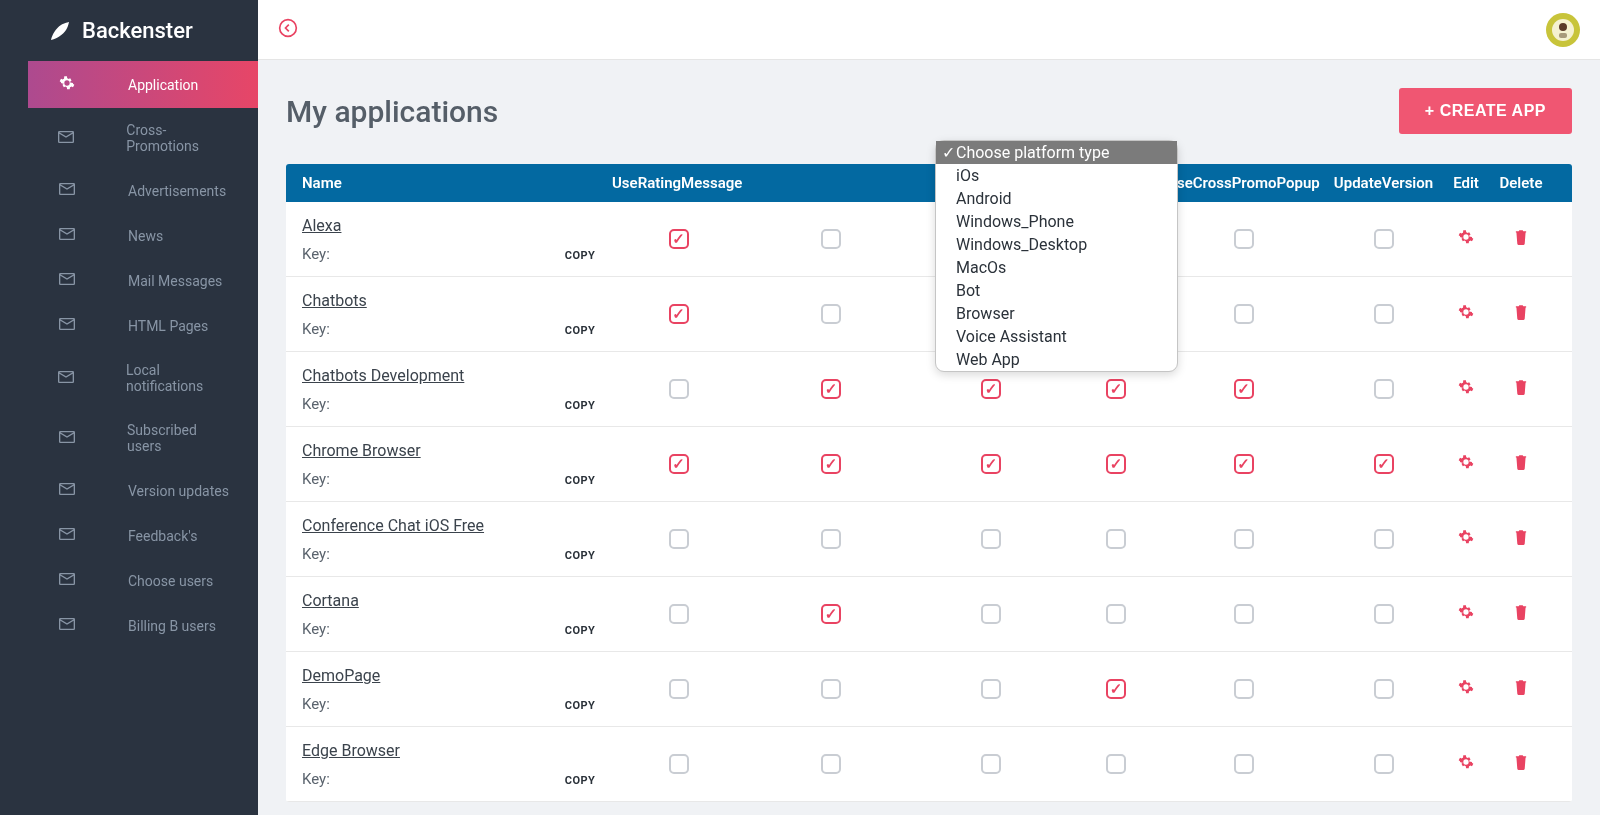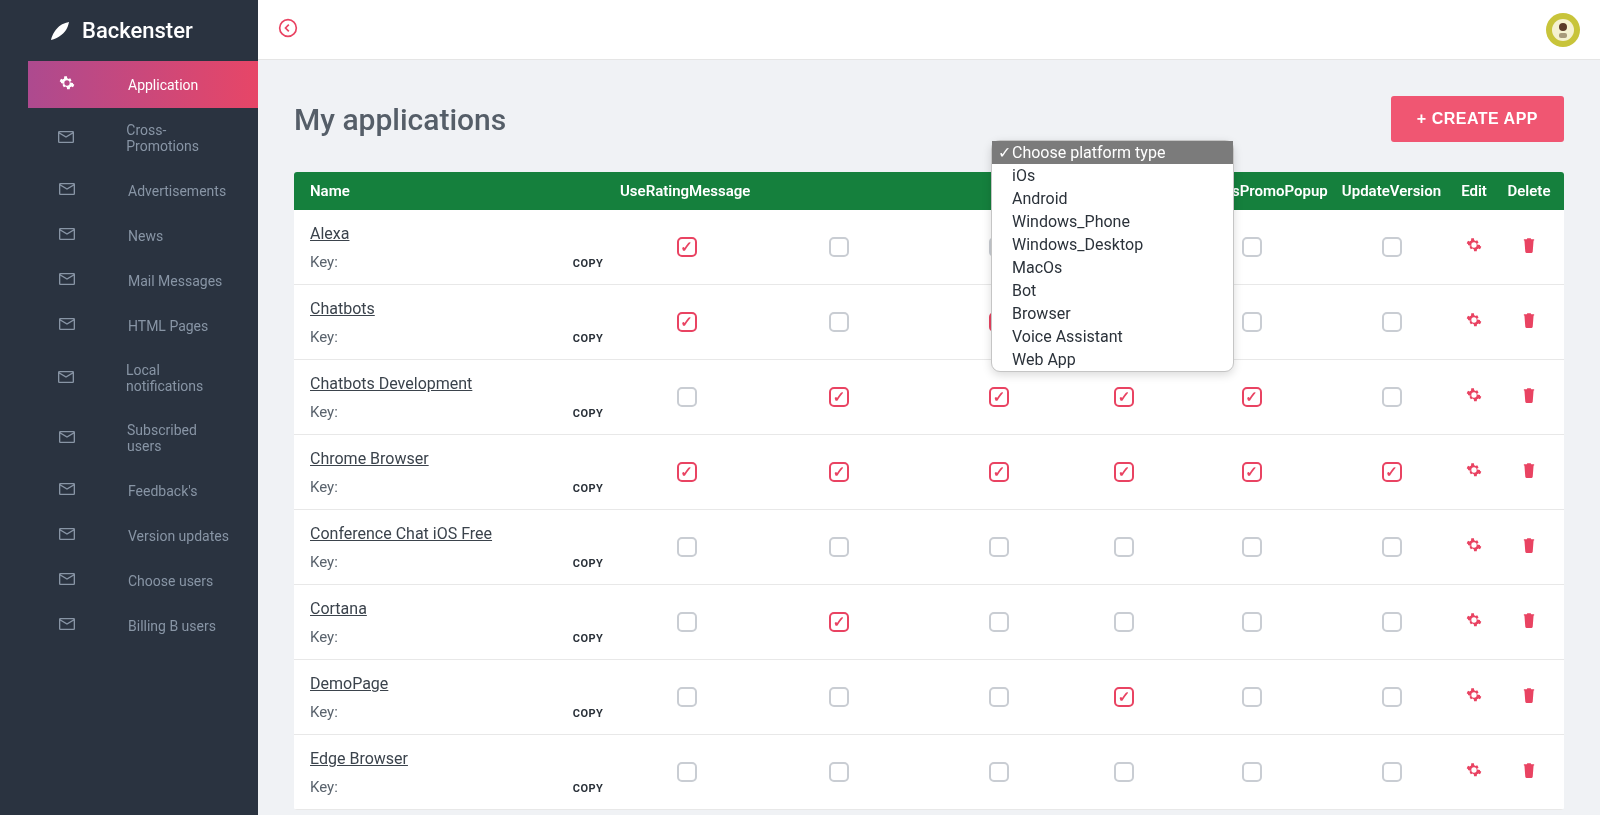--- a/index.html
+++ b/index.html
@@ -9,47 +9,47 @@
 .logo { display: flex; align-items: center; padding: 18px 20px; font-size: 22px; font-weight: 500; }
 .logo svg { margin-right: 10px; }
 .nav-item { display: flex; align-items: center; padding: 14px 28px; color: #8895a5; font-size: 14px; cursor: pointer; gap: 38px; }
 .nav-item.active { background: linear-gradient(90deg, #ad4a8f, #e74667); color: #fff; }
 .nav-item .icon { width: 22px; text-align: center; margin-right: 12px; }
 .main { flex: 1; display: flex; flex-direction: column; }
 .topbar { background: #fff; height: 60px; display: flex; align-items: center; padding: 0 20px; border-bottom: 1px solid #e5e5e5; }
 .topbar .back { color: #e94362; }
 .topbar .spacer { flex: 1; }
 .avatar { width: 34px; height: 34px; border-radius: 50%; background: #c8c43a; display: flex; align-items: center; justify-content: center; font-size: 20px; }
-.content { flex: 1; padding: 36px; overflow: auto; position: relative; }
+.content { flex: 1; padding: 28px; overflow: auto; position: relative; }
 .page-head { display: flex; align-items: center; margin-bottom: 30px; }
 .page-head h1 { color: #555e68; font-size: 30px; font-weight: 500; }
 .page-head .spacer { flex: 1; }
 .btn-create { background: #f05672; color: #fff; border: none; padding: 14px 26px; font-size: 16px; font-weight: 600; letter-spacing: .5px; border-radius: 3px; cursor: pointer; }
 .table { width: 100%; background: #fff; border-radius: 3px; overflow: hidden; }
-.thead { display: flex; background: #15803d; color: #fff; font-weight: 600; font-size: 15px; }
+.thead { display: flex; background: #0369a1; color: #fff; font-weight: 600; font-size: 15px; }
 .th, .td { padding: 10px 6px; display: flex; align-items: center; justify-content: center; }
 .col-name { flex: 0 0 268px; justify-content: flex-start; padding-left: 16px; }
 .col-rating { flex: 0 0 145px; }
 .col-ad { flex: 0 0 160px; }
 .col-localnotif { flex: 0 0 160px; }
 .col-shownews { flex: 0 0 90px; }
 .col-crosspromo { flex: 0 0 165px; }
 .col-updver { flex: 0 0 115px; }
 .col-edit { flex: 0 0 50px; }
 .col-delete { flex: 0 0 60px; }
 .row { display: flex; border-bottom: 1px solid #e8e8e8; min-height: 75px; align-items: stretch; }
 .name-cell { flex: 0 0 268px; padding: 12px 16px; flex-direction: column; align-items: flex-start; justify-content: center; }
 .name-cell a { color: #3b434c; font-size: 16px; display: inline-block; margin-bottom: 10px; }
 .name-cell .key { color: #5a636d; font-size: 15px; }
 .copy-cell { flex: 0 0 52px; display: flex; align-items: flex-end; padding-bottom: 14px; font-size: 11px; font-weight: 700; cursor: pointer; color: #2b323a; letter-spacing: .4px; }
 .check { width: 20px; height: 20px; border: 2px solid #c9cdd3; border-radius: 5px; display: inline-flex; align-items: center; justify-content: center; cursor: pointer; }
 .check.on { border-color: #e94362; }
 .check.on::after { content: "✓"; color: #e94362; font-size: 15px; font-weight: 700; }
 .icon-btn { color: #e94362; cursor: pointer; }
-.dropdown { position: absolute; top: 80px; left: 733px; width: 243px; background: #fff; border: 1px solid #c5c5c5; border-radius: 9px; box-shadow: 0 3px 10px rgba(0,0,0,.15); font-size: 16px; z-index: 10; }
+.dropdown { position: absolute; top: 80px; left: 677px; width: 243px; background: #fff; border: 1px solid #c5c5c5; border-radius: 9px; box-shadow: 0 3px 10px rgba(0,0,0,.15); font-size: 16px; z-index: 10; }
 .dropdown .opt { padding: 2px 20px; cursor: pointer; color: #2b323a; position: relative; }
 .dropdown .opt.sel { background: #7b7b7b; color: #fff; }
 .dropdown .opt.sel::before { content: "✓"; position: absolute; left: 6px; }
 </style>
 </head>
 <body>
 
 <div class="app">
   <aside class="sidebar">
     <div class="logo">
@@ -104,27 +104,27 @@
         <div class="nav-item">
           <span class="icon"><svg width="16" height="14" viewBox="0 0 24 18" fill="currentColor">
               <path d="M2 0h20a2 2 0 012 2v14a2 2 0 01-2 2H2a2 2 0 01-2-2V2a2 2 0 012-2zm0 4v12h20V4l-10 6L2 4zm0-2l10 6 10-6H2z"></path>
             </svg></span>
           <span>Subscribed users</span>
         </div>
         <div class="nav-item">
           <span class="icon"><svg width="16" height="14" viewBox="0 0 24 18" fill="currentColor">
               <path d="M2 0h20a2 2 0 012 2v14a2 2 0 01-2 2H2a2 2 0 01-2-2V2a2 2 0 012-2zm0 4v12h20V4l-10 6L2 4zm0-2l10 6 10-6H2z"></path>
             </svg></span>
+          <span>Version updates</span>
+        </div>
+        <div class="nav-item">
+          <span class="icon"><svg width="16" height="14" viewBox="0 0 24 18" fill="currentColor">
+              <path d="M2 0h20a2 2 0 012 2v14a2 2 0 01-2 2H2a2 2 0 01-2-2V2a2 2 0 012-2zm0 4v12h20V4l-10 6L2 4zm0-2l10 6 10-6H2z"></path>
+            </svg></span>
           <span>Feedback's</span>
-        </div>
-        <div class="nav-item">
-          <span class="icon"><svg width="16" height="14" viewBox="0 0 24 18" fill="currentColor">
-              <path d="M2 0h20a2 2 0 012 2v14a2 2 0 01-2 2H2a2 2 0 01-2-2V2a2 2 0 012-2zm0 4v12h20V4l-10 6L2 4zm0-2l10 6 10-6H2z"></path>
-            </svg></span>
-          <span>Version updates</span>
         </div>
         <div class="nav-item">
           <span class="icon"><svg width="16" height="14" viewBox="0 0 24 18" fill="currentColor">
               <path d="M2 0h20a2 2 0 012 2v14a2 2 0 01-2 2H2a2 2 0 01-2-2V2a2 2 0 012-2zm0 4v12h20V4l-10 6L2 4zm0-2l10 6 10-6H2z"></path>
             </svg></span>
           <span>Choose users</span>
         </div>
         <div class="nav-item">
           <span class="icon"><svg width="16" height="14" viewBox="0 0 24 18" fill="currentColor">
               <path d="M2 0h20a2 2 0 012 2v14a2 2 0 01-2 2H2a2 2 0 01-2-2V2a2 2 0 012-2zm0 4v12h20V4l-10 6L2 4zm0-2l10 6 10-6H2z"></path>

